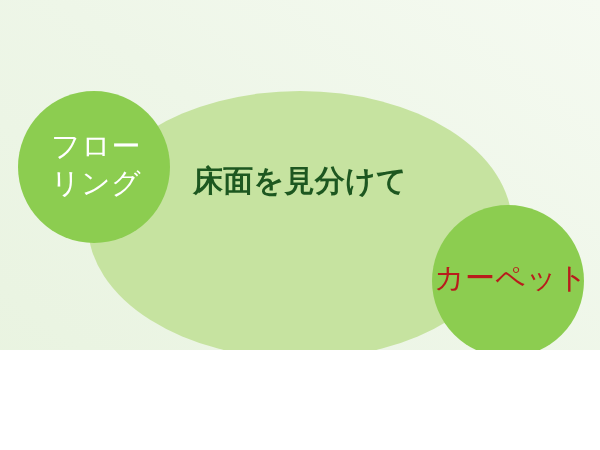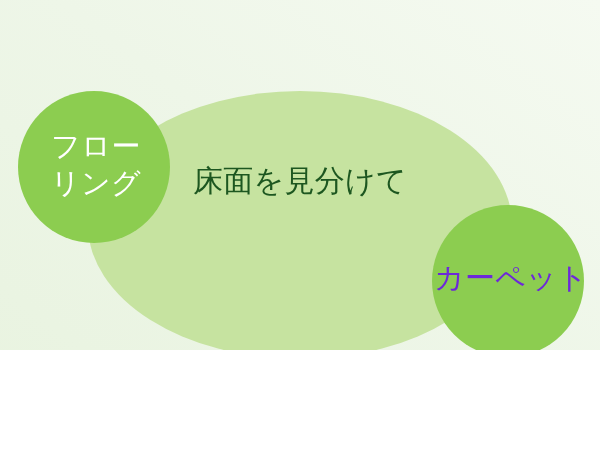--- a/index.html
+++ b/index.html
@@ -48,33 +48,33 @@
     white-space: normal;
   }
   #left-badge-label .ln {
     display: block;
   }
   #right-badge-label {
     left: 434px;
     top: 263px;
     font-size: 30px;
     letter-spacing: 0.2px;
-    color: #6d28d9;
+    color: #b91c1c;
   }
   #headline {
     position: absolute;
     left: 150px;
     top: 158px;
     width: 300px;
     text-align: center;
     color: #1d5720;
     font-size: 30px;
     line-height: 1.52;
     letter-spacing: 0.3px;
-    font-weight: 400;
+    font-weight: 700;
   }
   #headline .ln {
     display: block;
     white-space: nowrap;
   }
 </style>
 </head>
 <body>
 
 <div id="slide">

